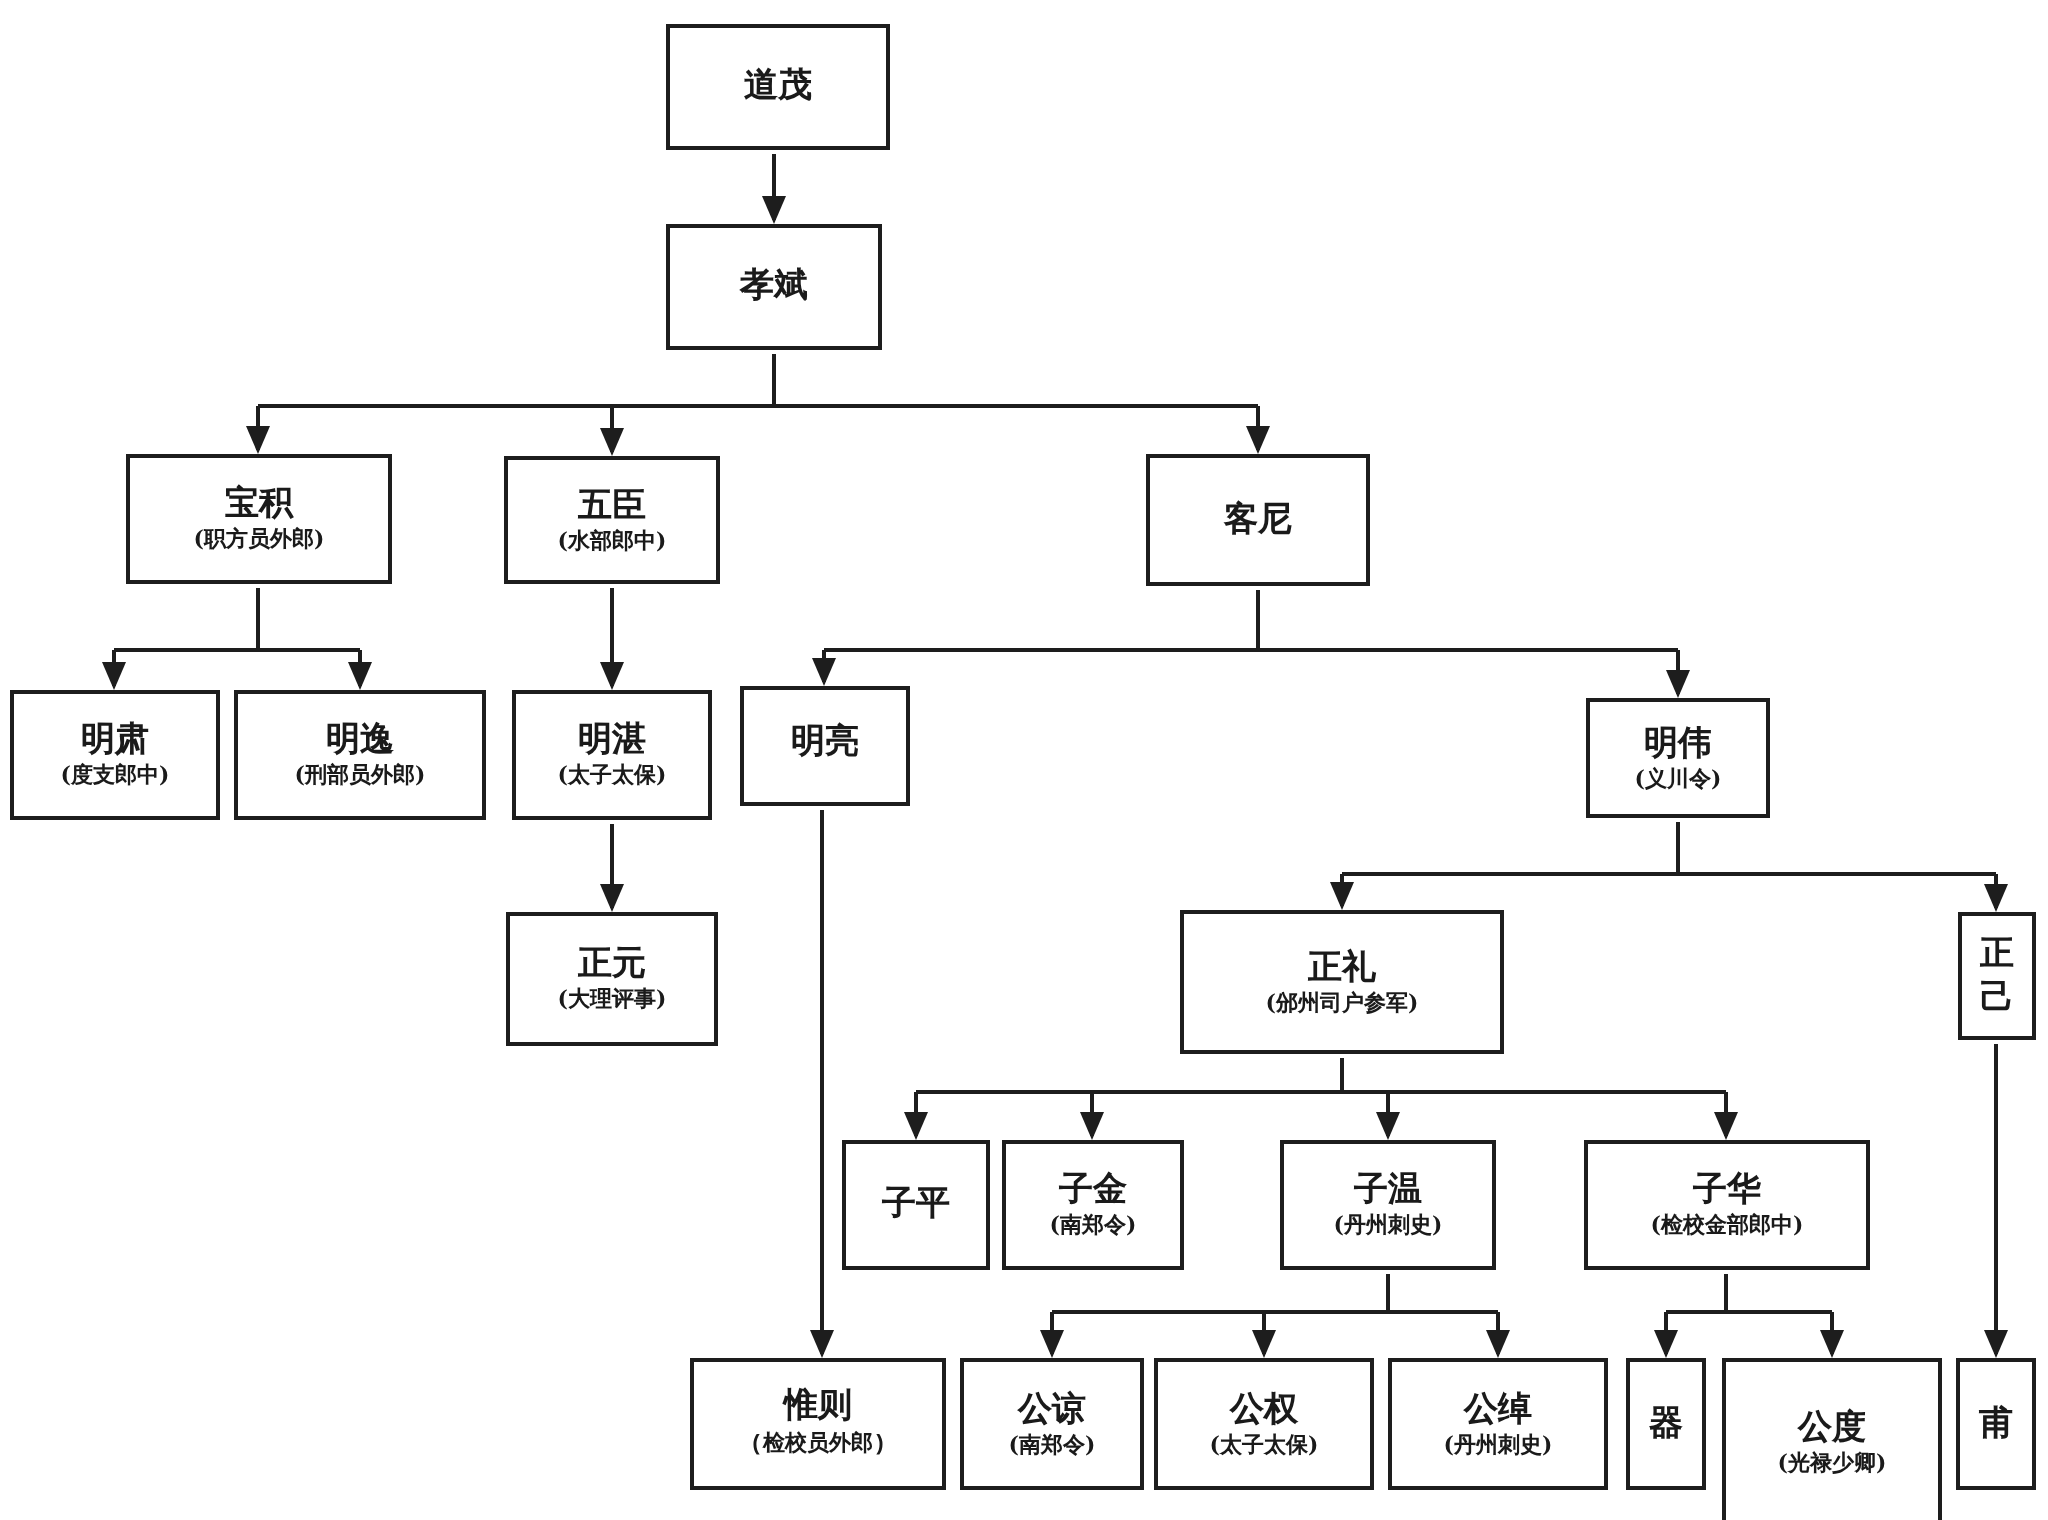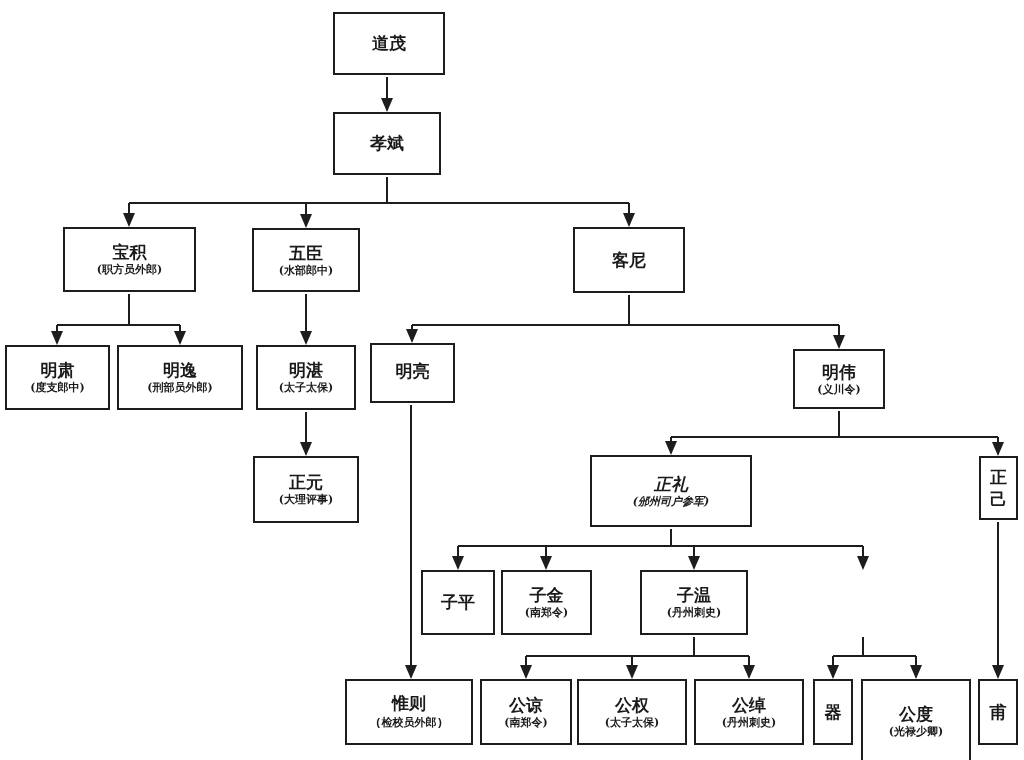--- a/index.html
+++ b/index.html
@@ -34,21 +34,21 @@
   #n-xiaobin   {left:333px;top:112px;width:108px;height:63px;align-items:center;}
   #n-baoji     {left:63px; top:227px;width:133px;height:65px;}
   #n-wuchen    {left:252px;top:228px;width:108px;height:64px;}
   #n-keni      {left:573px;top:227px;width:112px;height:66px;}
   #n-mingsu    {left:5px;  top:345px;width:105px;height:65px;}
   #n-mingyi    {left:117px;top:345px;width:126px;height:65px;}
   #n-mingzhan  {left:256px;top:345px;width:100px;height:65px;}
   #n-mingliang {left:370px;top:343px;width:85px; height:60px;font-family:Liberation Mono, monospace;}
   #n-mingwei   {left:793px;top:349px;width:92px; height:60px;}
   #n-zhengyuan {left:253px;top:456px;width:106px;height:67px;}
-  #n-zhengli   {left:590px;top:455px;width:162px;height:72px;font-style:italic;}
+  #n-zhengli   {left:590px;top:455px;width:162px;height:72px;}
   #n-zhengji   {left:979px;top:456px;width:39px; height:64px;}
   #n-ziping    {left:421px;top:570px;width:74px; height:65px;}
   #n-zijin     {left:501px;top:570px;width:91px; height:65px;}
   #n-ziwen     {left:640px;top:570px;width:108px;height:65px;}
   #n-zihua     {left:792px;top:570px;width:143px;height:65px;}
   #n-weize     {left:345px;top:679px;width:128px;height:66px;font-family:Liberation Mono, monospace;}
   #n-gongliang {left:480px;top:679px;width:92px; height:66px;}
   #n-gongquan  {left:577px;top:679px;width:110px;height:66px;}
   #n-gongchuo  {left:694px;top:679px;width:110px;height:66px;}
   #n-qi        {left:813px;top:679px;width:40px; height:66px;}
@@ -169,20 +169,24 @@
 
   </div>
   <div class="node" id="n-zijin">
     <div class="nm">子金</div>
     <div class="tt">(南郑令)</div>
   </div>
   <div class="node" id="n-ziwen">
     <div class="nm">子温</div>
     <div class="tt">(丹州刺史)</div>
   </div>
+  <div class="node" id="n-zihua">
+    <div class="nm">子华</div>
+    <div class="tt">(检校金部郎中)</div>
+  </div>
   <div class="node" id="n-weize">
     <div class="nm">惟则</div>
     <div class="tt">(检校员外郎)</div>
   </div>
   <div class="node" id="n-gongliang">
     <div class="nm">公谅</div>
     <div class="tt">(南郑令)</div>
   </div>
   <div class="node" id="n-gongquan">
     <div class="nm">公权</div>

